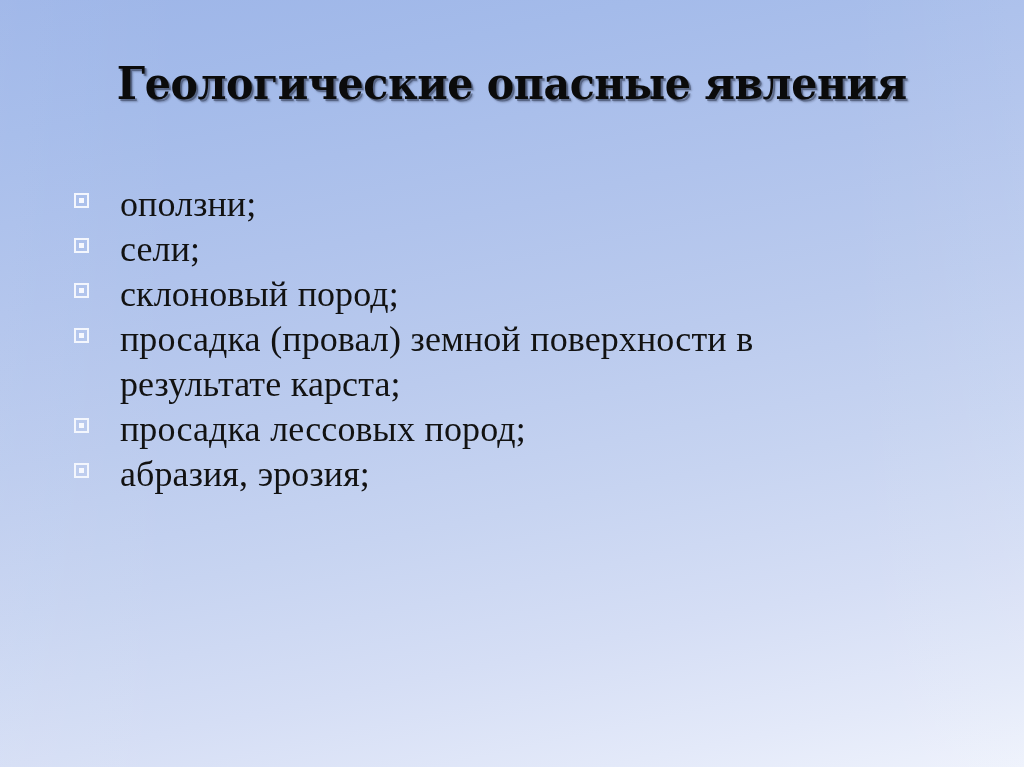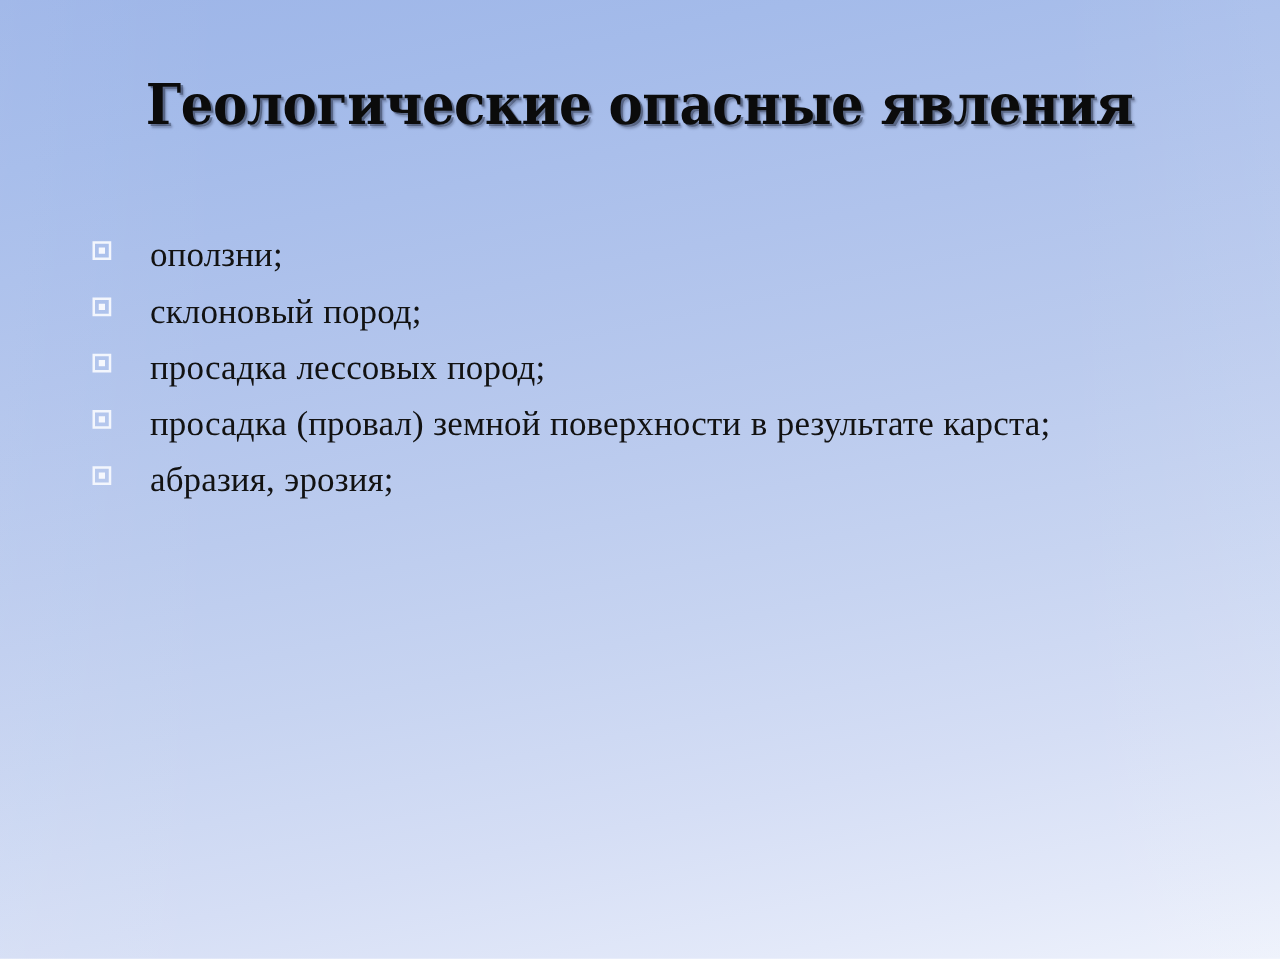--- a/index.html
+++ b/index.html
@@ -107,21 +107,21 @@
   .bullet-marker i {
     display: block;
     width: 5px;
     height: 5px;
     background: #f6f8fe;
   }
 
   .bullet-text {
     flex: 1 1 auto;
     font-family: "Liberation Serif", "DejaVu Serif", serif;
-    font-size: 28px;
+    font-size: 36px;
     line-height: 45px;
     color: #121212;
     letter-spacing: 0.1px;
     word-spacing: 0.5px;
   }
 
   
   .bullet-row.wrap .bullet-text {
     max-width: 772px;
   }
@@ -137,42 +137,48 @@
 
   <div class="body-block">
 
     <div class="bullet-row">
       <span class="bullet-marker">
           <i></i>
         </span>
       <span class="bullet-text">оползни;</span>
     </div>
 
+    <div class="bullet-row">
+      <span class="bullet-marker">
+          <i></i>
+        </span>
+      <span class="bullet-text">сели;</span>
+    </div>
 
 
 
     <div class="bullet-row">
       <span class="bullet-marker">
           <i></i>
         </span>
       <span class="bullet-text">склоновый пород;</span>
     </div>
 
+    <div class="bullet-row wrap">
+      <span class="bullet-marker">
+          <i></i>
+        </span>
+      <span class="bullet-text">просадка (провал) земной поверхности в результате карста;</span>
+    </div>
+
     <div class="bullet-row">
       <span class="bullet-marker">
           <i></i>
         </span>
       <span class="bullet-text">просадка лессовых пород;</span>
-    </div>
-
-    <div class="bullet-row wrap">
-      <span class="bullet-marker">
-          <i></i>
-        </span>
-      <span class="bullet-text">просадка (провал) земной поверхности в результате карста;</span>
     </div>
 
     <div class="bullet-row">
       <span class="bullet-marker">
           <i></i>
         </span>
       <span class="bullet-text">абразия, эрозия;</span>
     </div>
 
 

